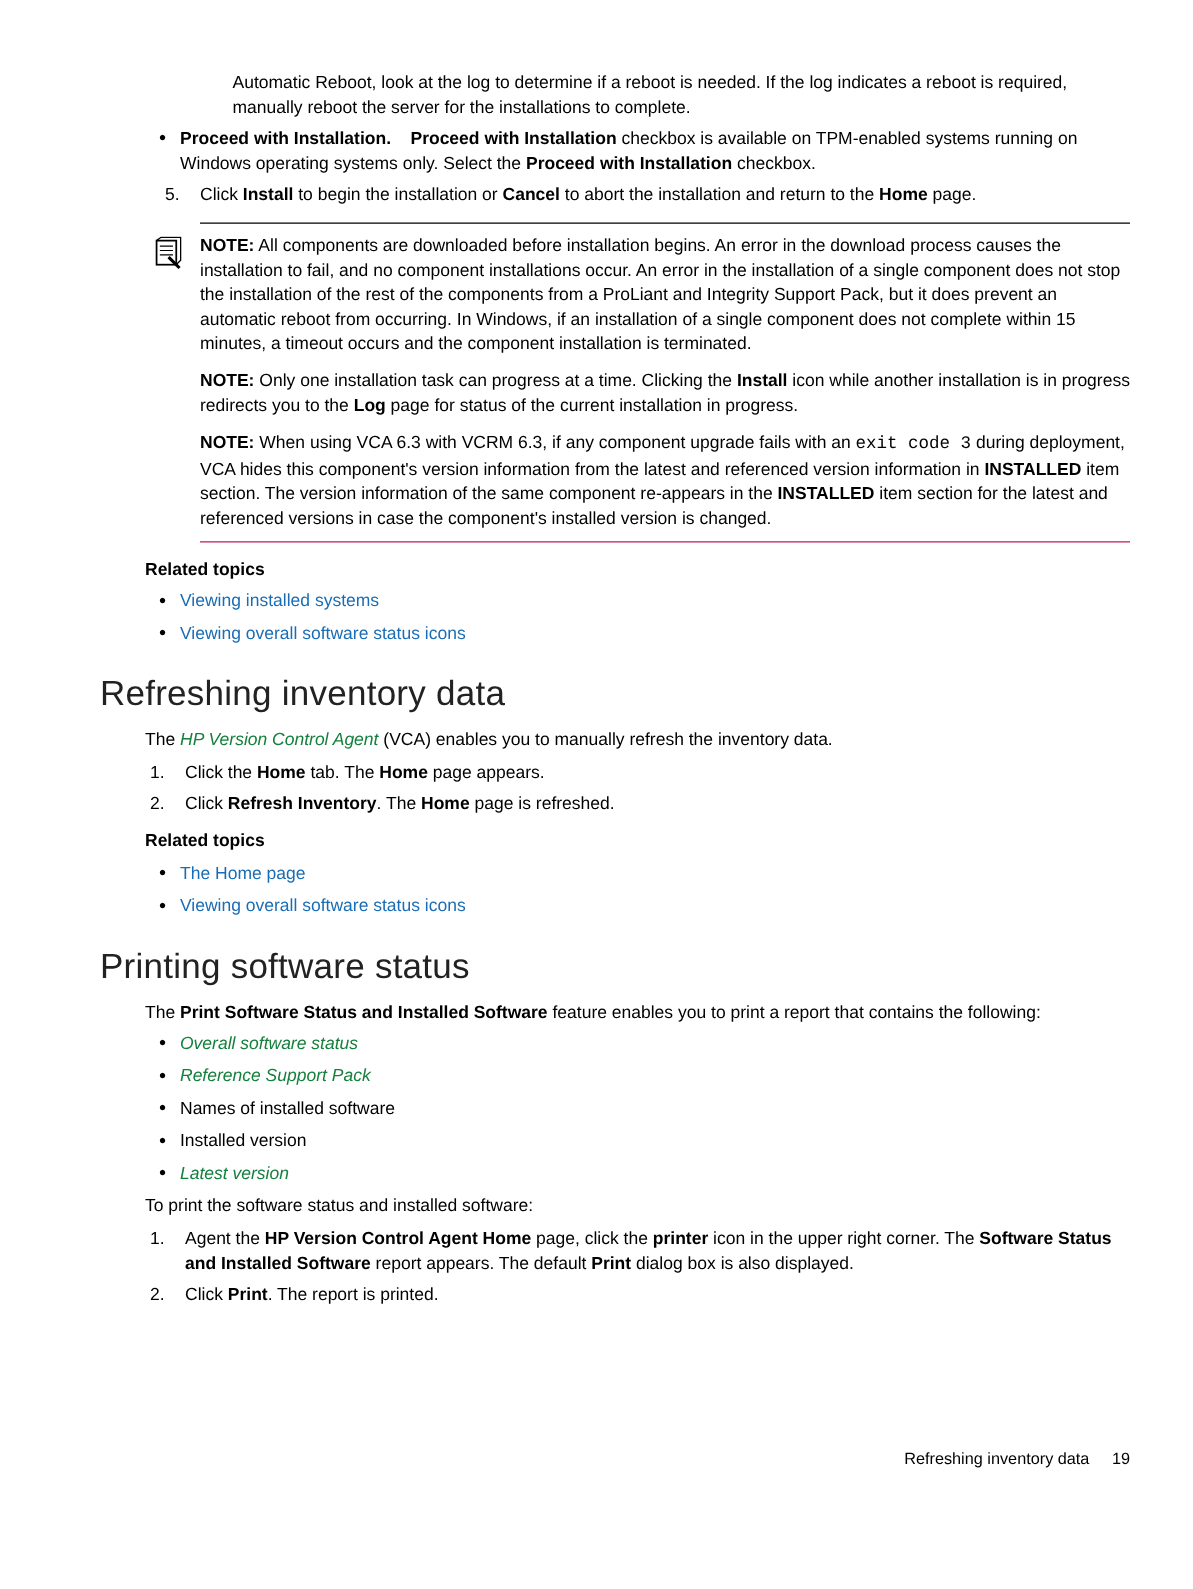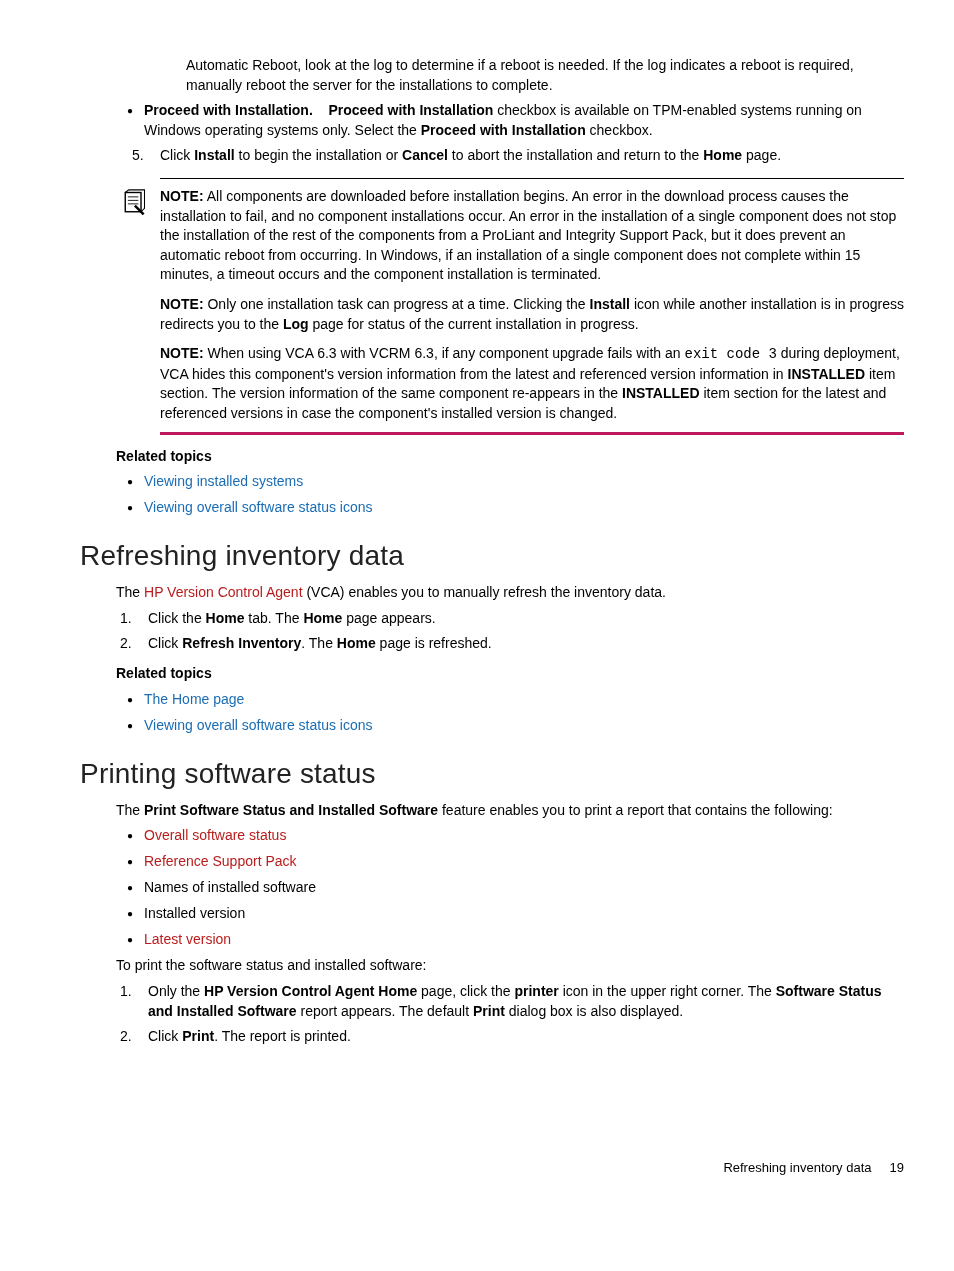--- a/index.html
+++ b/index.html
@@ -39,25 +39,25 @@
   }
   .num {
     width: 28px;
     flex-shrink: 0;
     text-align: left;
     padding-left: 4px;
   }
   .num-text { flex: 1; }
   b, .bold { font-weight: bold; }
   .link { color: #1a6db5; }
-  .link-italic { color: #b91c1c; }
+  .link-italic { color: #15803d; font-style: italic; }
   .mono { font-family: "Courier New", monospace; }
   .note-box {
     border-top: 1px solid #000;
-    border-bottom: 3px solid #be185d;
+    border-bottom: 1px solid #be185d;
     margin: 12px 0 12px 0;
     padding: 8px 0;
     position: relative;
   }
   .note-flex {
     display: flex;
     align-items: flex-start;
   }
   .note-icon {
     width: 40px;
@@ -208,21 +208,21 @@
   <div class="bullet-row">
     <div class="bullet-dot">●</div>
     <div class="bullet-text link-italic">Latest version</div>
   </div>
 
   <div class="para">To print the software status and installed software:</div>
 
   <div class="num-row">
     <div class="num">1.</div>
     <div class="num-text">
-      <span>Only the </span><span class="bold">HP Version Control Agent Home</span><span> page, click the </span><span class="bold">printer</span><span> icon in the upper right corner. The </span><span class="bold">Software Status and Installed Software</span><span> report appears. The default </span><span class="bold">Print</span><span> dialog box is also displayed.</span>
+      <span>Agent the </span><span class="bold">HP Version Control Agent Home</span><span> page, click the </span><span class="bold">printer</span><span> icon in the upper right corner. The </span><span class="bold">Software Status and Installed Software</span><span> report appears. The default </span><span class="bold">Print</span><span> dialog box is also displayed.</span>
     </div>
   </div>
   <div class="num-row">
     <div class="num">2.</div>
     <div class="num-text">
       <span>Click </span><span class="bold">Print</span><span>. The report is printed.</span>
     </div>
   </div>
 </div>
 

